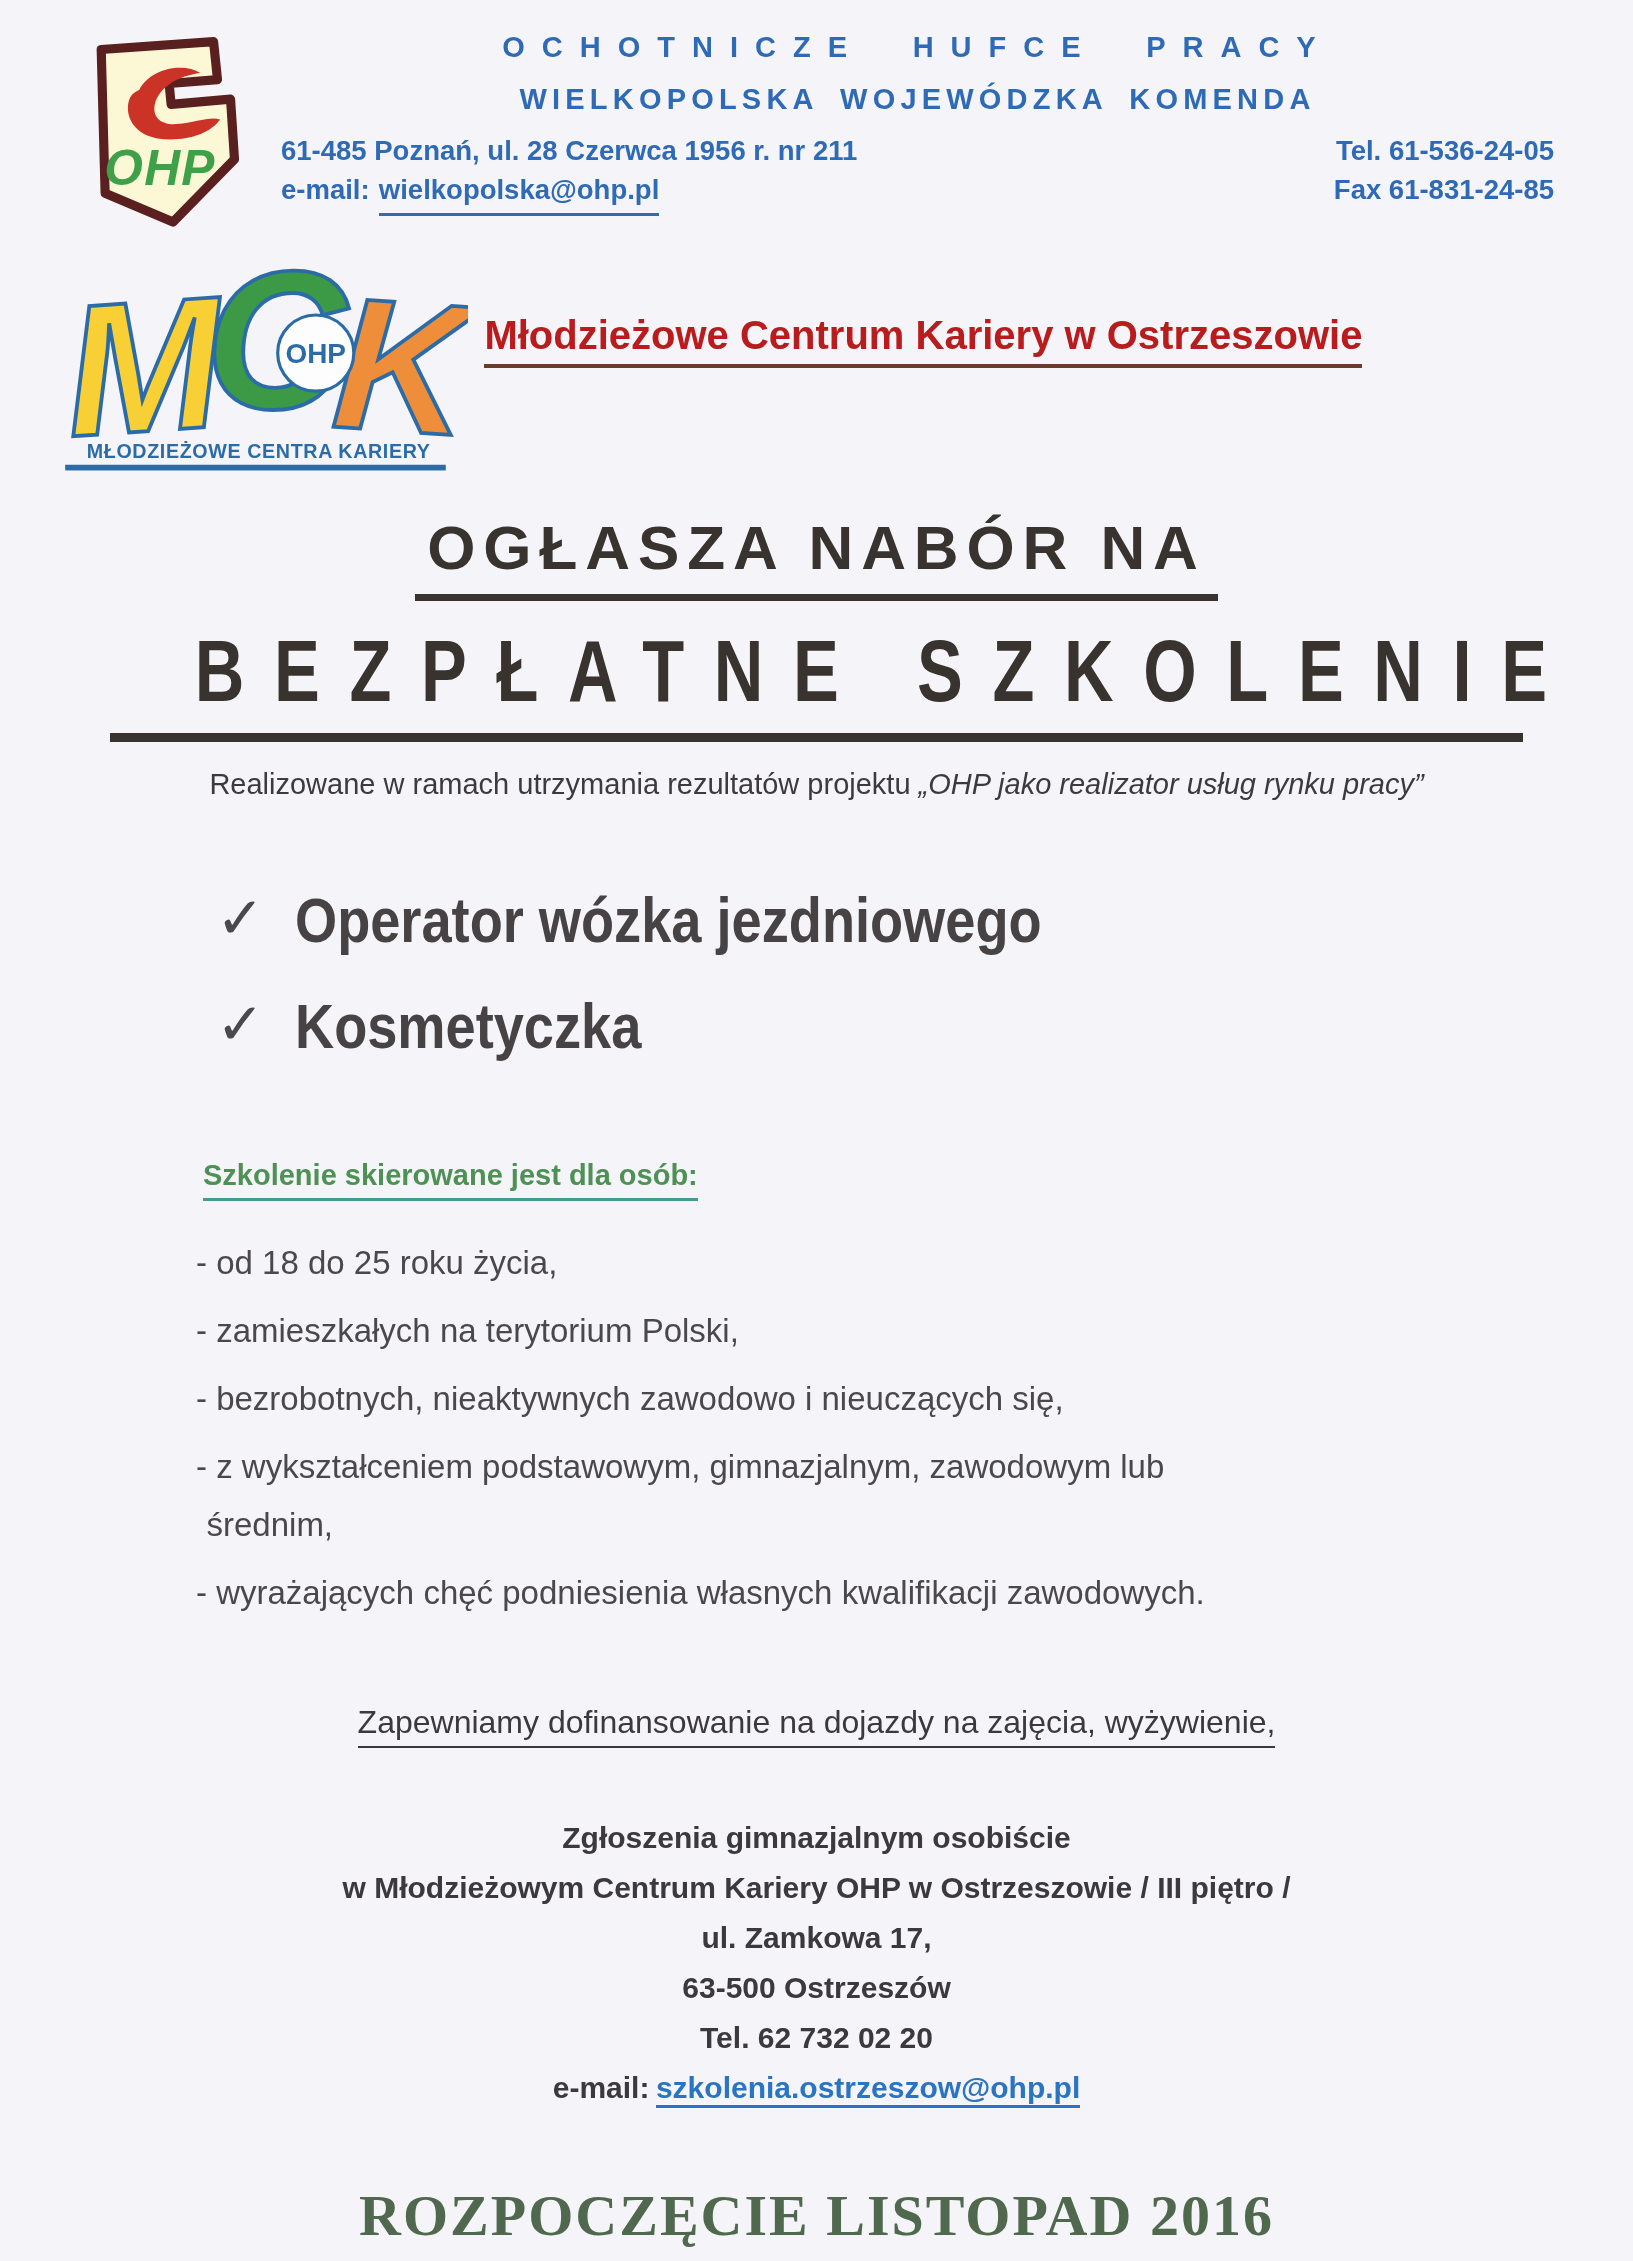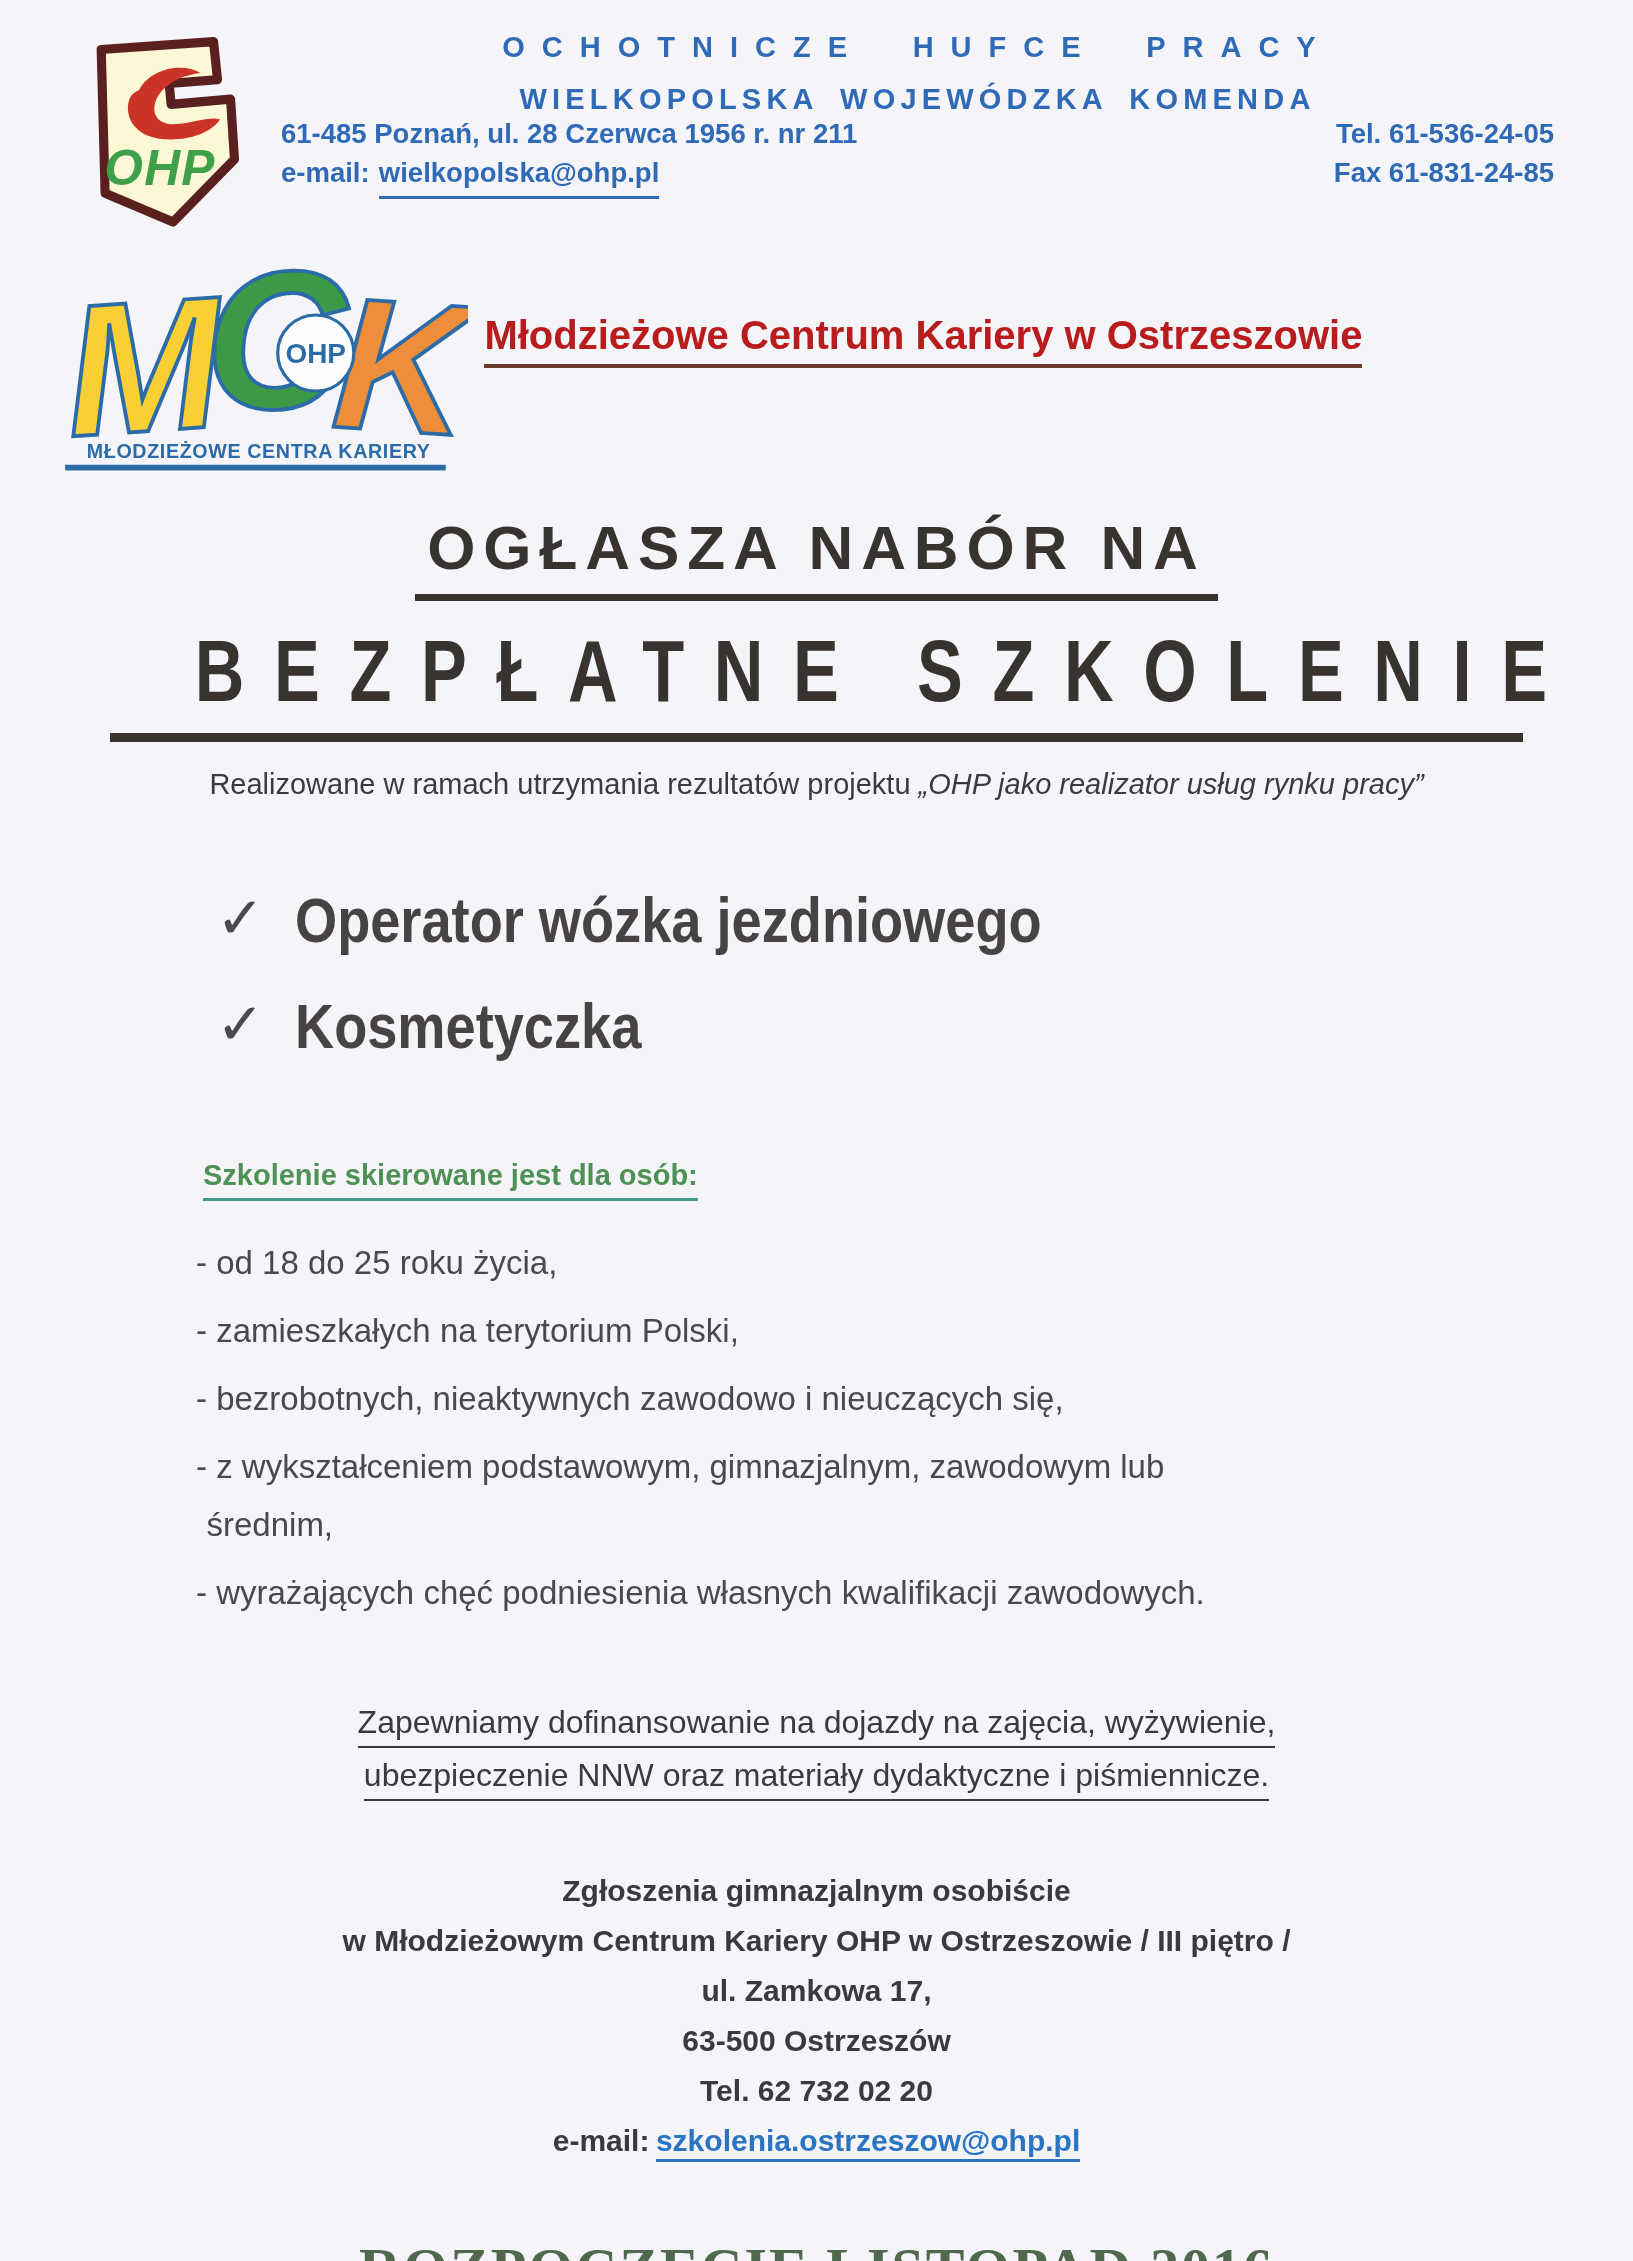--- a/index.html
+++ b/index.html
@@ -7,21 +7,21 @@
     width:1633px;height:2261px;background:#f5f4f8;position:relative;overflow:hidden;
     font-family:"Liberation Sans",sans-serif;color:#3b393e;
   }
   
   .letterhead{display:flex;align-items:flex-start;padding:31px 79px 0 62px;}
   .ohp-logo{width:196px;flex:0 0 196px;}
   .ohp-logo svg{width:196px;height:203px;display:block;}
   .header-text{flex:1;margin-left:23px;color:#2e6ab6;}
   .org1{text-align:center;font-weight:bold;font-size:29px;letter-spacing:17px;word-spacing:23.6px;white-space:nowrap;}
   .org2{text-align:center;font-weight:bold;font-size:29px;letter-spacing:5.2px;word-spacing:9.2px;margin-top:19px;white-space:nowrap;}
-  .hrow{display:flex;justify-content:space-between;font-size:27.5px;font-weight:bold;margin-top:2px;}
+  .hrow{display:flex;justify-content:space-between;font-size:27.5px;font-weight:bold;margin-top:19px;}
   .hrow2{margin-top:6.5px;}
   .hlink{color:#2e6ab6;text-decoration:none;border-bottom:3.3px solid #2e6ab6;padding-bottom:8px;cursor:pointer;}
   .email-label{margin-right:9.2px;}
   
   .mck-row{display:flex;align-items:flex-start;padding-left:62px;margin-top:0px;}
   .mck-logo svg{width:406px;height:242px;display:block;}
   .center-title{
     margin-left:16.4px;margin-top:79px;font-size:40px;font-weight:bold;color:#b91c1c;
     border-bottom:4.6px solid #6a3c2c;padding-bottom:6px;white-space:nowrap;
   }
@@ -144,21 +144,20 @@
     <div class="aud-item">- od 18 do 25 roku życia,</div>
     <div class="aud-item">- zamieszkałych na terytorium Polski,</div>
     <div class="aud-item">- bezrobotnych, nieaktywnych zawodowo i nieuczących się,</div>
     <div class="aud-item">- z wykształceniem podstawowym, gimnazjalnym, zawodowym lub</div>
     <div class="aud-item wrap-line">średnim,</div>
     <div class="aud-item">- wyrażających chęć podniesienia własnych kwalifikacji zawodowych.</div>
   </div>
 
   <div class="benefits">
     <div><span class="bline">Zapewniamy dofinansowanie na dojazdy na zajęcia, wyżywienie,</span></div>
-    <div><span class="bline">ubezpieczenie NNW oraz materiały dydaktyczne i piśmiennicze.</span></div>
   </div>
 
   <div class="contact">
     <div>Zgłoszenia gimnazjalnym osobiście</div>
     <div>w Młodzieżowym Centrum Kariery OHP w Ostrzeszowie / III piętro /</div>
     <div>ul. Zamkowa 17,</div>
     <div>63-500 Ostrzeszów</div>
     <div>Tel. 62 732 02 20</div>
     <div>
       <span class="email-label">e-mail:</span><a class="clink">szkolenia.ostrzeszow@ohp.pl</a>

